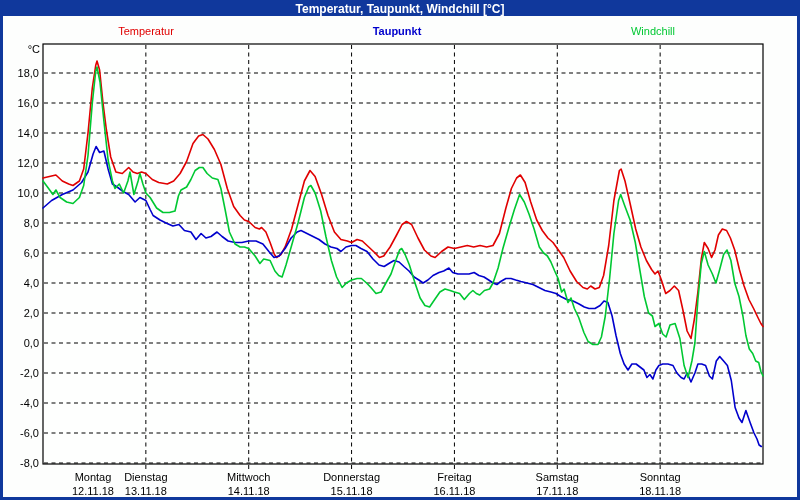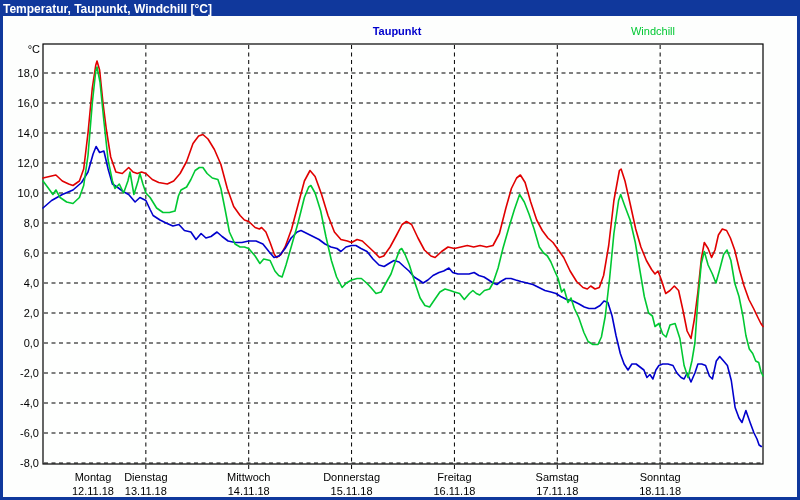--- a/index.html
+++ b/index.html
@@ -7,40 +7,41 @@
     position:relative;width:800px;height:500px;
     background:#fdfefd;
     border:3px solid #10389c;
     box-sizing:border-box;
     font-family:"Liberation Sans", sans-serif;
     overflow:hidden;
   }
   .titlebar{
     position:absolute;left:0;top:0;width:100%;height:13px;
     background:#10389c;color:#ffffff;
-    font-size:12px;font-weight:bold;line-height:13px;
+    font-size:12px;font-weight:bold;line-height:13px;text-align:center;
   }
   .legend-row{position:absolute;left:0;top:20px;width:100%;height:16px;font-size:11px;}
   .legend-item{position:absolute;top:0;width:160px;text-align:center;line-height:16px;}
   .legend-temperatur{left:63px;}
   .legend-taupunkt{left:314px;}
   .legend-windchill{left:570px;}
   svg.chart{position:absolute;left:0;top:0;}
   svg text{font-family:"Liberation Sans", sans-serif;}
 </style>
 </head>
 <body>
 
 <div class="window">
 
   <div class="titlebar">
     <span>Temperatur, Taupunkt, Windchill [°C]</span>
   </div>
 
   <div class="legend-row">
+    <span class="legend-item legend-temperatur" style="color: rgb(224, 0, 0);">Temperatur</span>
     <span class="legend-item legend-taupunkt" style="color: rgb(0, 0, 204); font-weight: bold;">Taupunkt</span>
     <span class="legend-item legend-windchill" style="color: rgb(0, 200, 50);">Windchill</span>
   </div>
 
   <svg class="chart" width="800" height="500">
       <rect x="40" y="41" width="720" height="420" fill="#fefffe" stroke="#000" stroke-width="1.2"></rect>
       <line x1="41" y1="70" x2="759" y2="70" stroke="#000" stroke-width="1" stroke-dasharray="4 3.5"></line>
       <text x="36" y="74" text-anchor="end" font-size="11" fill="#000">18,0</text>
       <line x1="41" y1="100" x2="759" y2="100" stroke="#000" stroke-width="1" stroke-dasharray="4 3.5"></line>
       <text x="36" y="104" text-anchor="end" font-size="11" fill="#000">16,0</text>

